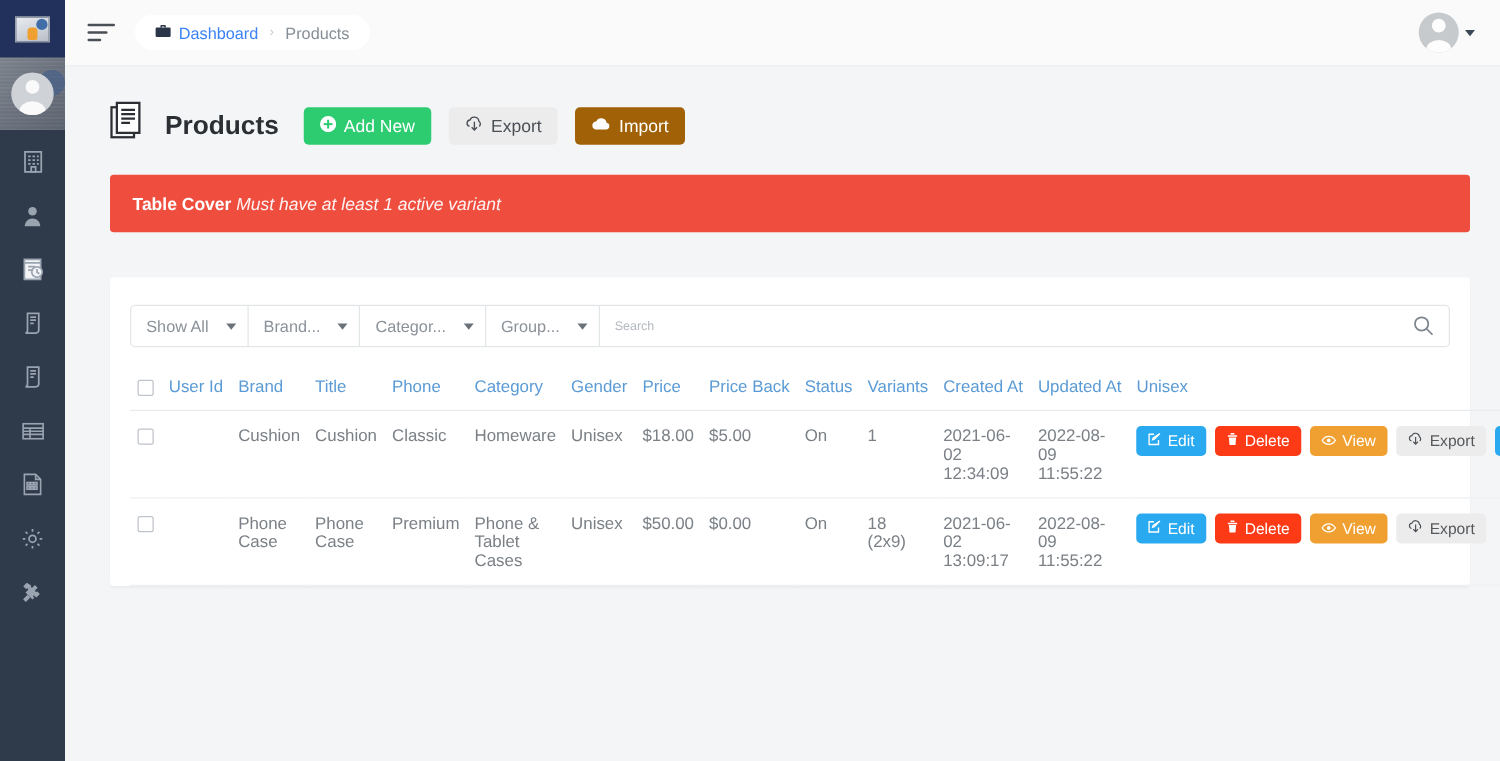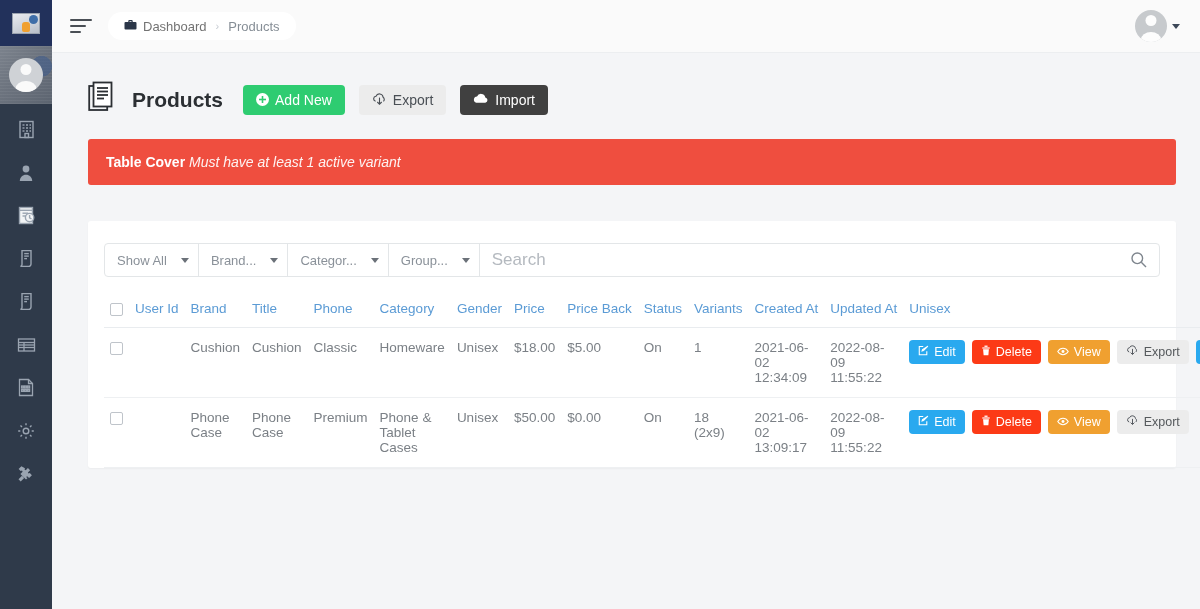--- a/index.html
+++ b/index.html
@@ -90,21 +90,21 @@
   .hamburger span:nth-child(3){ width:11px;}
   .breadcrumb {
     margin-left: 16px;
     background: #fff;
     border-radius: 20px;
     height: 28px;
     display: flex; align-items: center;
     padding: 0 16px;
     font-size: 13px;
   }
-  .crumb-link { color: #737373; display:flex; align-items:center; gap:6px; cursor:pointer;justify-content:space-between;}
+  .crumb-link { color: #3b82f6; display:flex; align-items:center; gap:6px; cursor:pointer;justify-content:space-between;}
   .crumb-sep { color: #c6cbd2; margin: 0 9px; font-size: 11px; }
   .crumb-current { color: #868e96; cursor: pointer;}
   .topbar-spacer { flex: 1; }
   .topbar-avatar { display:flex; align-items:center; gap:5px; cursor:pointer;}
   .topbar-avatar .av {
     width: 32px; height: 32px; border-radius: 50%;
     background: #c7cacd; position: relative; overflow:hidden;
   }
   .topbar-avatar .av:before {
     content:""; position:absolute; left:50%; top:5px; transform:translateX(-50%);
@@ -127,21 +127,21 @@
   .btn {
     border: none; border-radius: 4px;
     font-size: 14px; height: 30px;
     padding: 0 13px;
     display:inline-flex; align-items:center; gap:6px;
     cursor:pointer; font-family: inherit;
     line-height: 1;
   }
   .btn-success { background:#2ecc71; color:#fff; }
   .btn-light   { background:#ececec; color:#4a4f55; }
-  .btn-info    { background:#404040; color:#fff; }
+  .btn-info    { background:#a16207; color:#fff; }
 
   .alert {
     margin: 0 24px 0 36px;
     background: #ef4e3f;
     color: #fff;
     border-radius: 3px;
     padding: 15px 18px;
     font-size: 14px;
   }
   .alert b { font-weight: bold; }
@@ -166,21 +166,21 @@
     height: 32px; padding: 0 9px 0 12px;
     border-right: 1px solid #e3e6e8;
     font-size: 13px; color:#8a9199; gap: 14px;
     cursor:pointer; white-space:nowrap;
   }
   .filter-sel .dcaret{
     width:0;height:0;border-left:4px solid transparent;border-right:4px solid transparent;border-top:5px solid #6b7179;
   }
   .filter-search {
     flex:1; border:none; outline:none; height:32px;
-    font-size:17px; color:#55595c; padding: 0 12px;
+    font-size:10px; color:#55595c; padding: 0 12px;
     font-family: inherit; background: transparent;
   }
   .filter-search::placeholder { color:#b4b9bf; }
   .search-btn {
     width: 40px; height: 32px; display:flex; align-items:center; justify-content:center;
     cursor:pointer; color:#7e858d;
   }
 
   table.products { width:100%; border-collapse: collapse; }
   table.products thead th {

